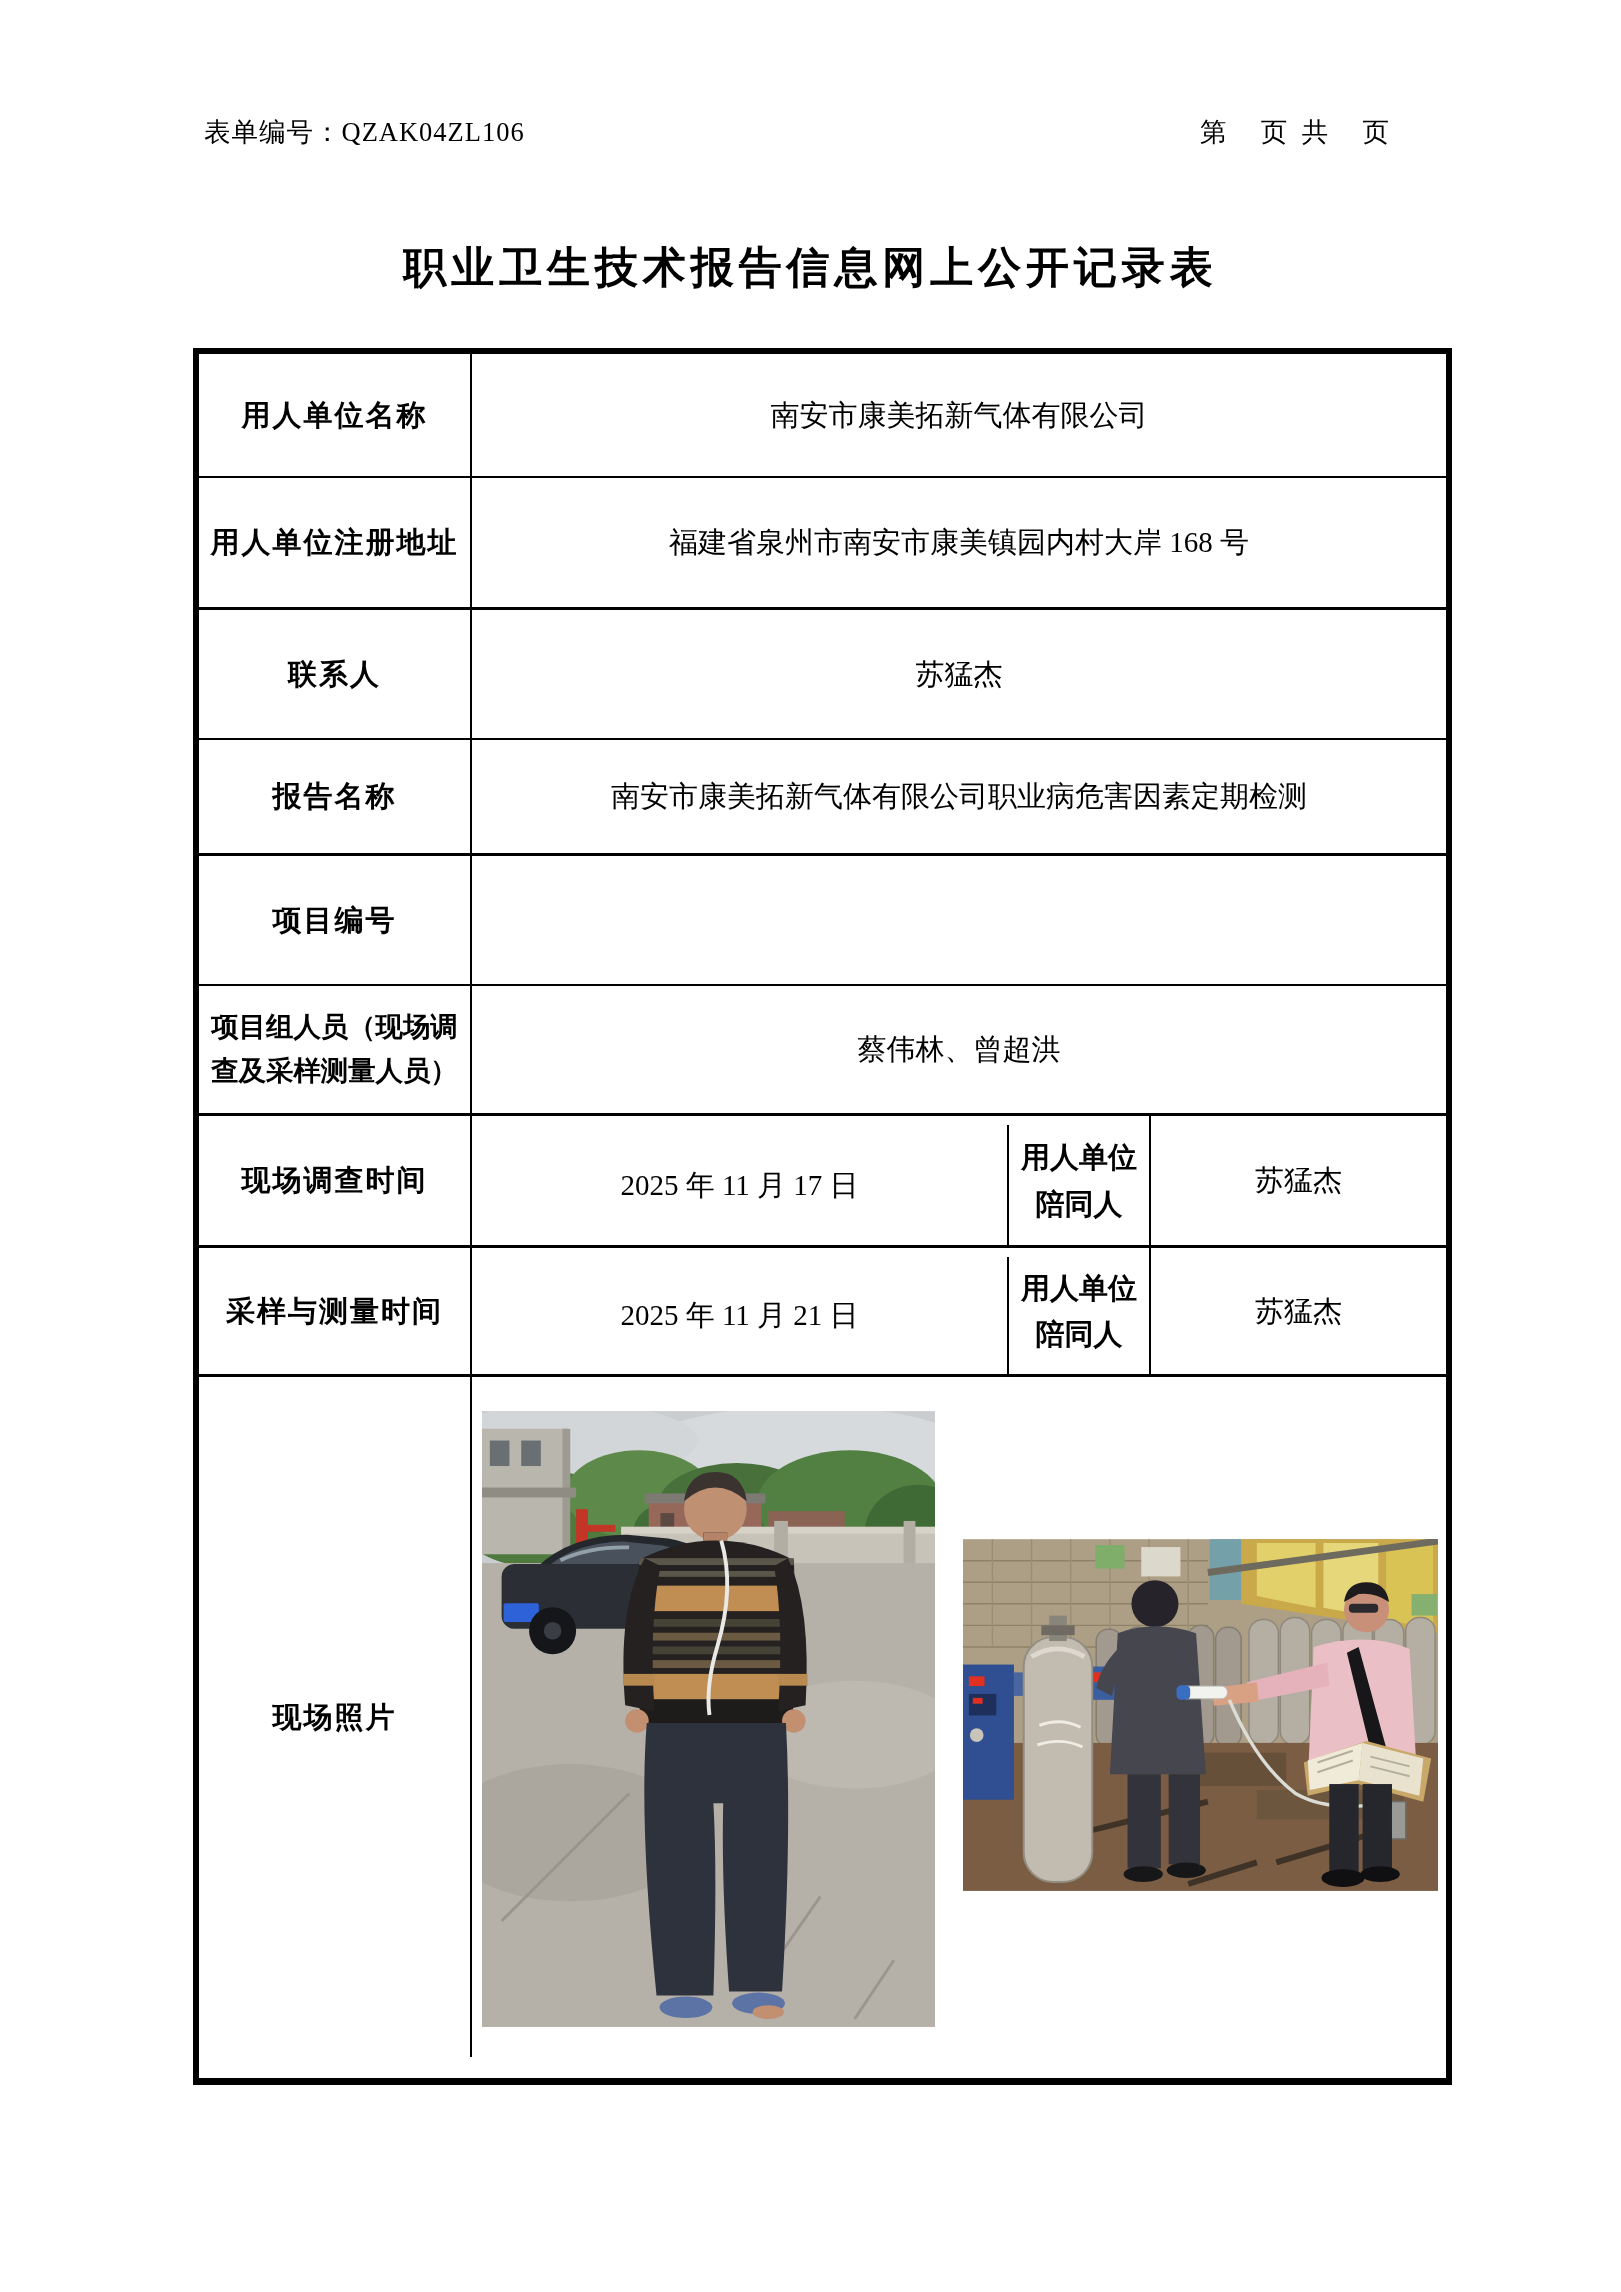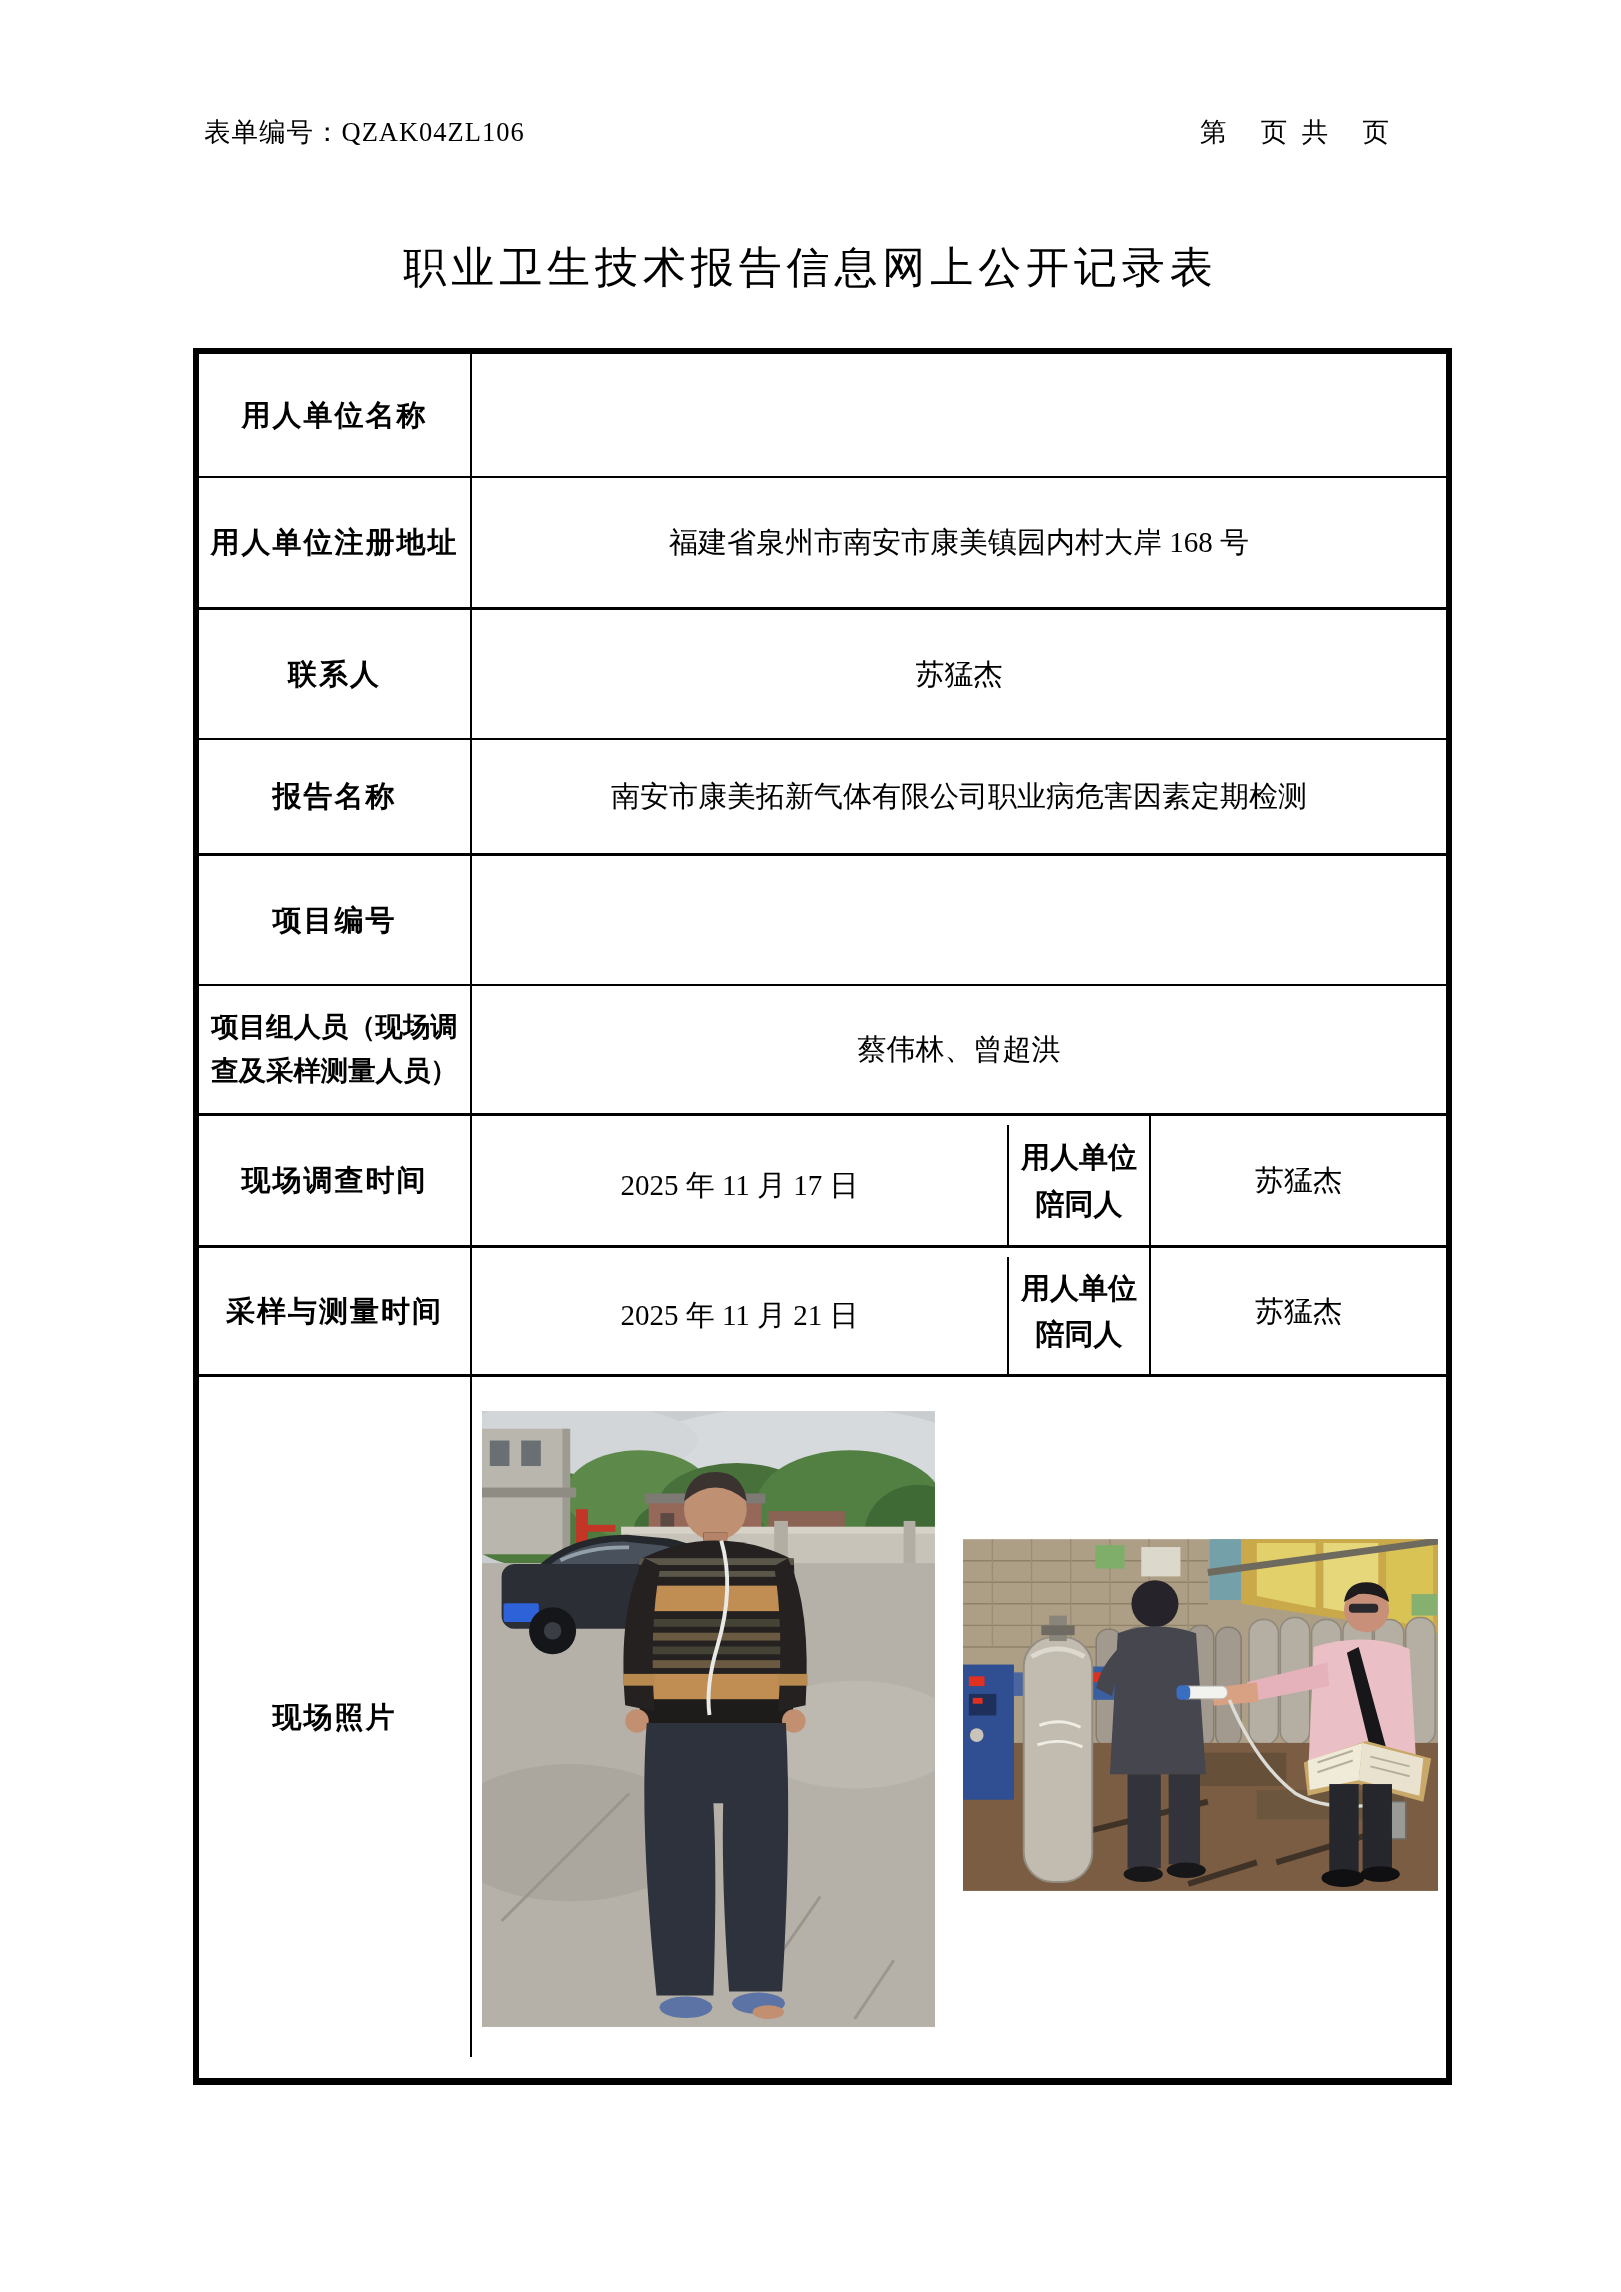--- a/index.html
+++ b/index.html
@@ -3,21 +3,21 @@
 <meta charset="utf-8">
 <style>
   html,body{margin:0;padding:0;background:#ffffff;}
   .page{
     position:relative;width:1621px;height:2293px;background:#fff;
     font-family:"Liberation Serif","DejaVu Serif",serif;color:#000;overflow:hidden;
   }
   .hdr-left{position:absolute;left:204px;top:114px;font-size:26.5px;line-height:37px;letter-spacing:1px;}
   .hdr-right{position:absolute;left:1200px;top:114px;font-size:26.5px;line-height:37px;letter-spacing:3.9px;}
   .title{position:absolute;left:0;right:0;top:241px;margin:0;text-align:center;
-         font-size:43px;font-weight:400;letter-spacing:4.9px;line-height:53px;}
+         font-size:43px;font-weight:700;letter-spacing:4.9px;line-height:53px;}
   .tbl{
     position:absolute;left:193px;top:348px;width:1259px;height:1737px;
     border:6.9px solid #000;border-bottom-width:7.8px;box-sizing:border-box;
     display:flex;flex-direction:column;background:#fff;
   }
   .row{display:flex;box-sizing:border-box;border-bottom:2px solid #000;flex:none;}
   .row.thick{border-bottom-width:3.9px;}
   .row.last{border-bottom:none;}
   .cell{
     box-sizing:border-box;display:flex;align-items:center;justify-content:center;
@@ -40,20 +40,21 @@
 <div class="page">
 
   <div class="hdr-left">表单编号：QZAK04ZL106</div>
   <div class="hdr-right">第　页 共　页</div>
   <h1 class="title">职业卫生技术报告信息网上公开记录表</h1>
 
   <div class="tbl">
 
     <div class="row" style="height:124px;">
       <div class="cell lab bline">用人单位名称</div>
+      <div class="cell val">南安市康美拓新气体有限公司</div>
     </div>
 
     <div class="row thick" style="height:132px;">
       <div class="cell lab bline">用人单位注册地址</div>
       <div class="cell val">福建省泉州市南安市康美镇园内村大岸 168 号</div>
     </div>
 
     <div class="row" style="height:130px;">
       <div class="cell lab bline">联系人</div>
       <div class="cell val">苏猛杰</div>

